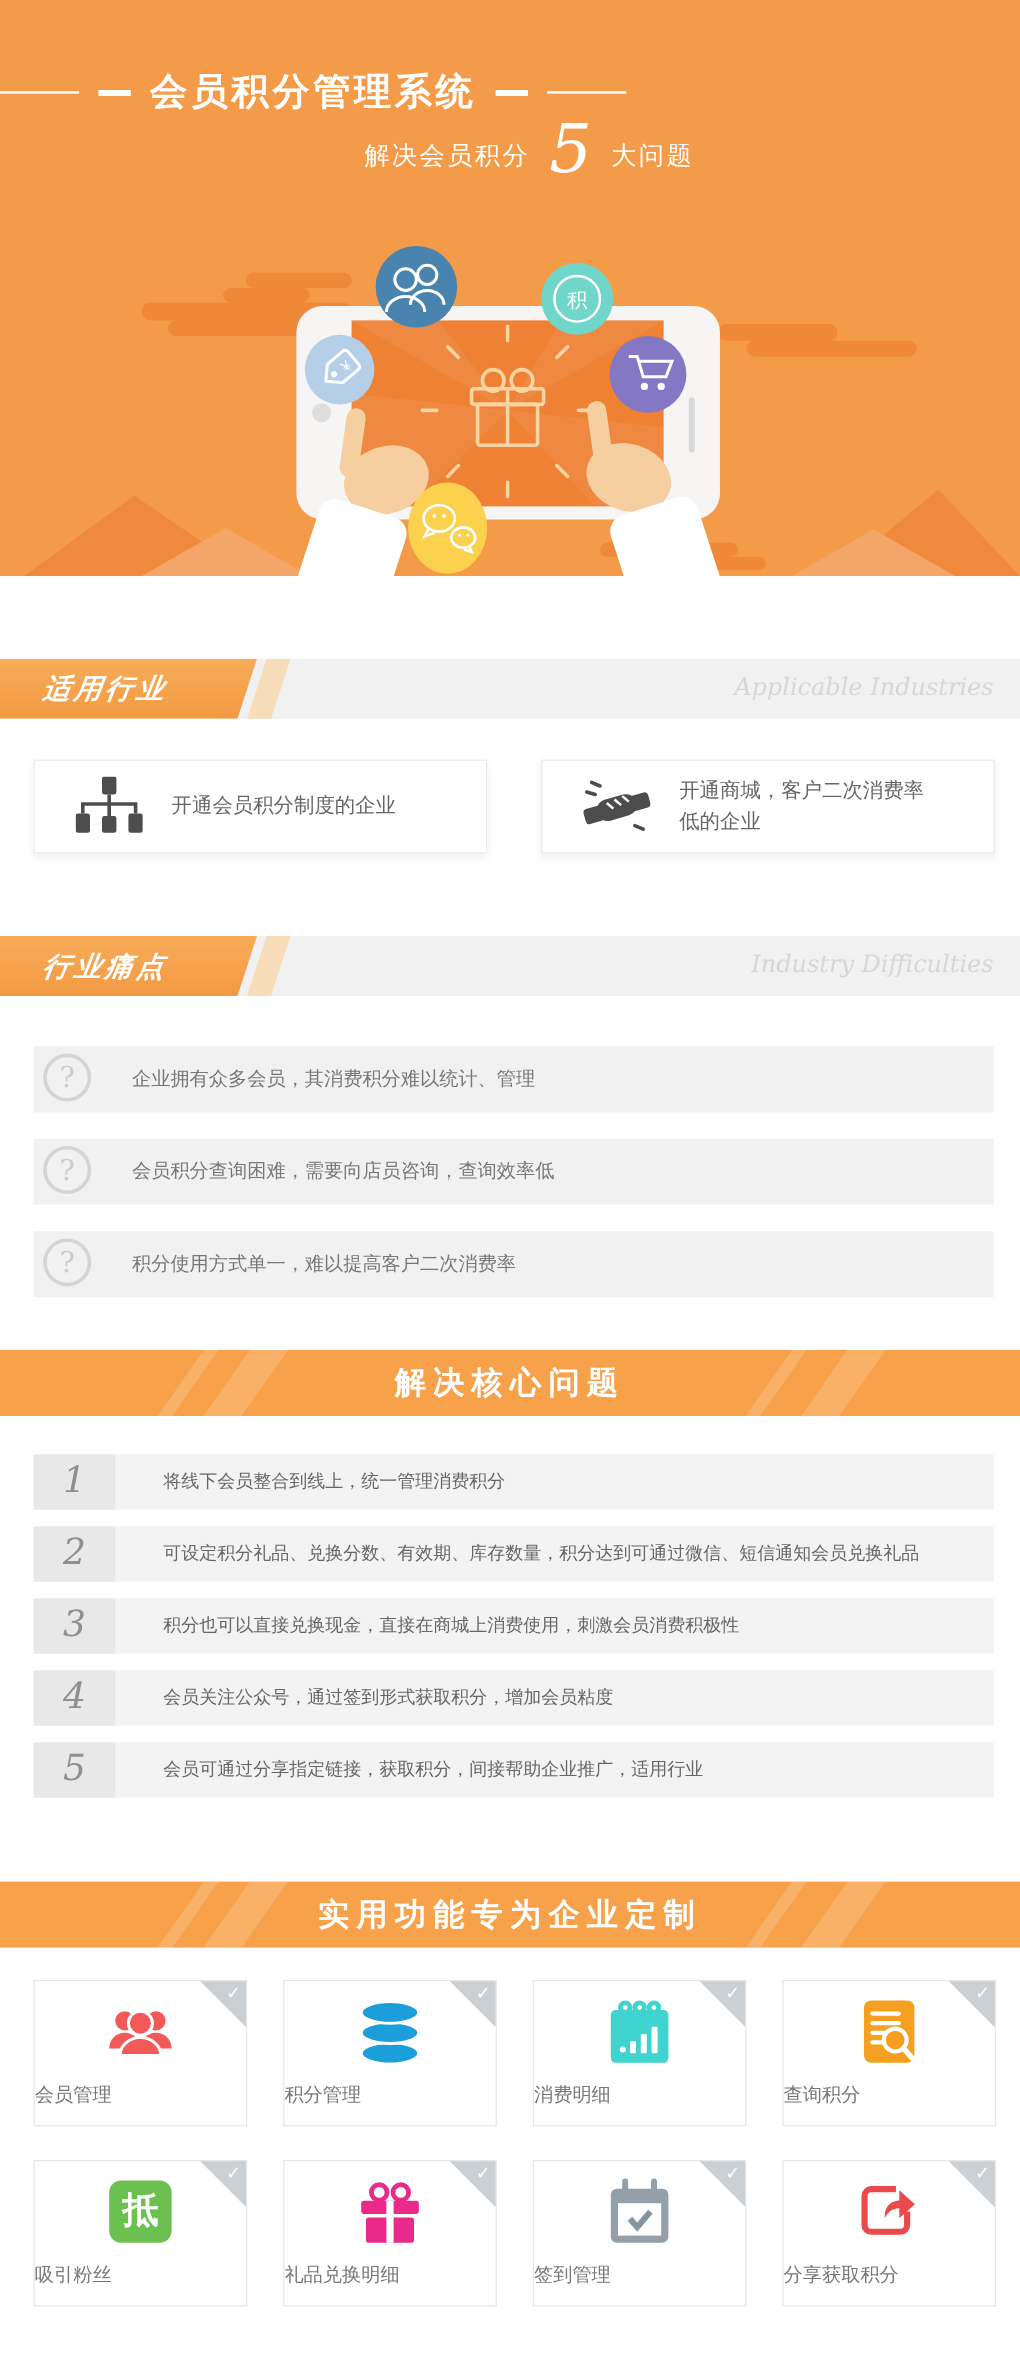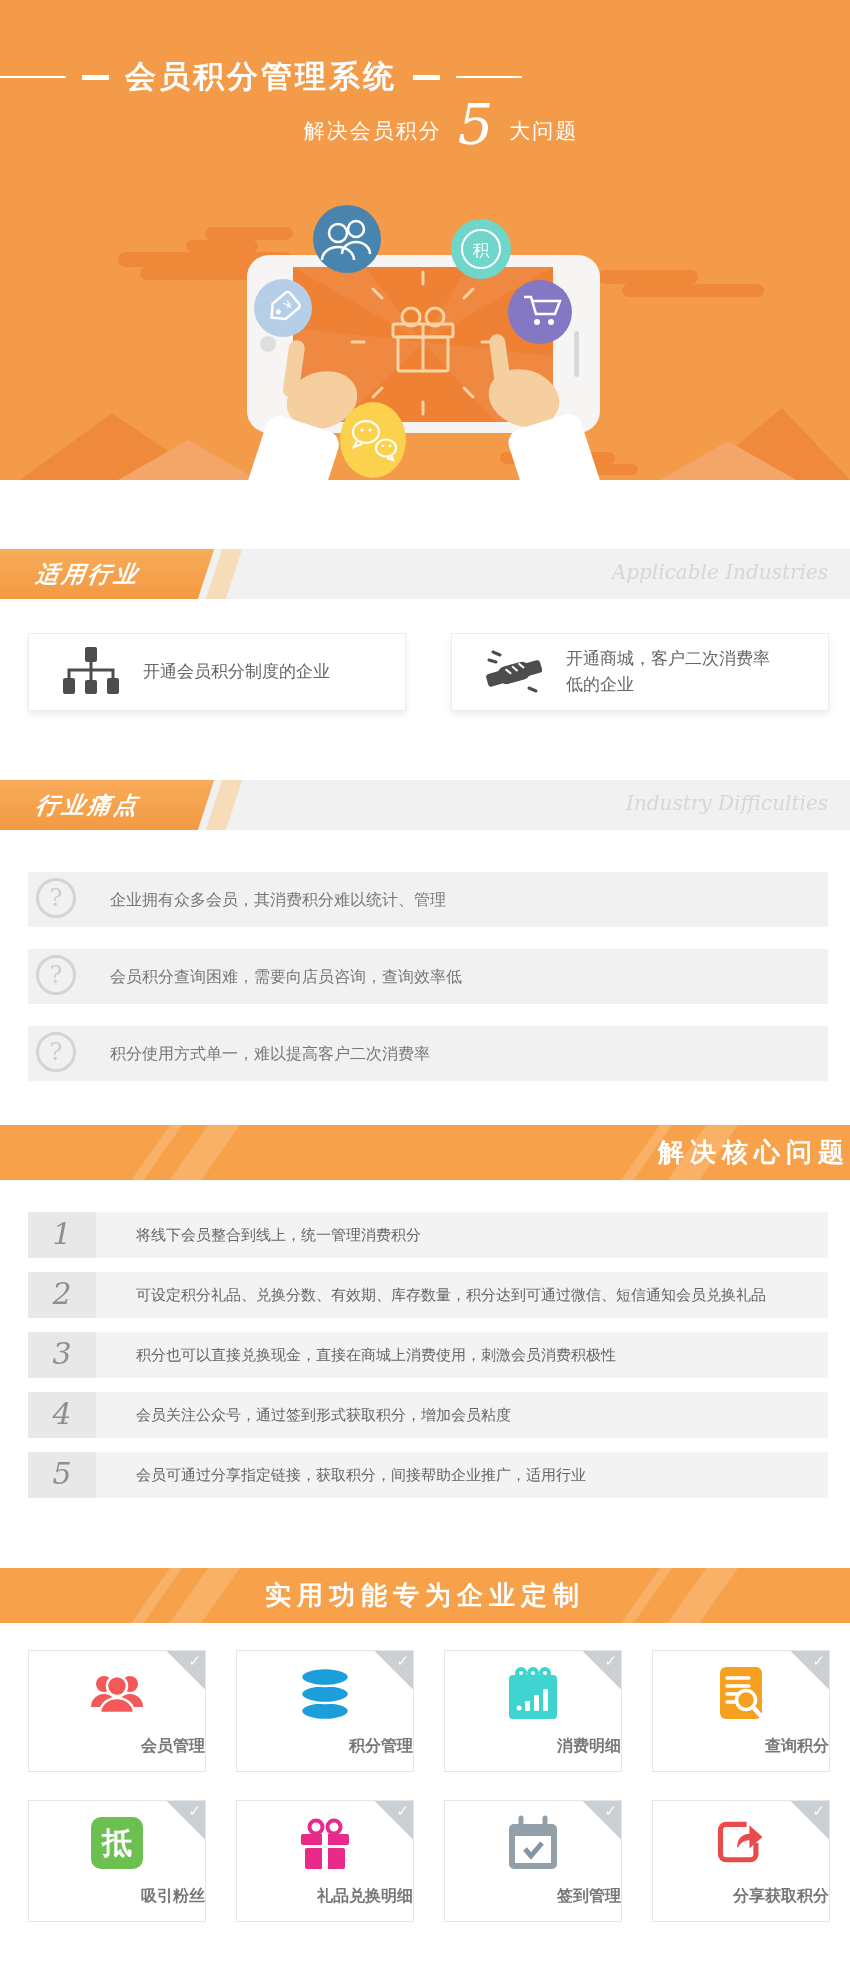--- a/index.html
+++ b/index.html
@@ -54,21 +54,21 @@
   
   .sol{position:absolute;left:28px;width:800px;height:46px;background:#f3f3f3;}
   .sol-num{position:absolute;left:0;top:0;width:68px;height:46px;background:#e8e8e8;text-align:center;
         line-height:44px;font-family:"DejaVu Serif",serif;font-style:italic;font-size:30px;color:#8f8f8f;}
   .sol-text{position:absolute;left:108px;top:0;line-height:46px;font-size:15px;color:#666;white-space:nowrap;}
 
   
   .feat{position:absolute;width:178px;height:122px;background:#fff;border:1px solid #e6e6e6;
         box-sizing:border-box;}
   .feat-icon{position:absolute;left:50%;top:14px;transform:translateX(-50%);width:56px;height:56px;}
-  .feat-label{position:absolute;left:0;bottom:14px;width:100%;text-align:right;font-size:16px;color:#777;font-weight:bold;}
+  .feat-label{position:absolute;left:0;bottom:14px;width:100%;text-align:left;font-size:16px;color:#777;}
   .fold{position:absolute;right:0;top:0;width:38px;height:38px;
         background:linear-gradient(to bottom left,#cbd0d4 50%,rgba(0,0,0,0) 50.5%);}
   .fold-check{position:absolute;right:4px;top:1px;color:#fff;font-size:15px;}
   .deduct-box{width:52px;height:52px;margin:2px;background:#6cc04f;border-radius:10px;color:#fff;
         font-size:30px;font-weight:bold;text-align:center;line-height:52px;}
 </style>
 </head>
 <body>
 
 <div class="page">
@@ -257,21 +257,21 @@
   </div>
   <div class="pain" style="top:949px;">
     <span class="q-circle">?</span>
     <span class="pain-text">会员积分查询困难，需要向店员咨询，查询效率低</span>
   </div>
   <div class="pain" style="top:1026px;">
     <span class="q-circle">?</span>
     <span class="pain-text">积分使用方式单一，难以提高客户二次消费率</span>
   </div>
 
-  <div class="banner" style="top:1125px;text-align:right;">
+  <div class="banner" style="top:1125px;">
     <div class="stripe s1"></div>
     <div class="stripe s2"></div>
     <div class="stripe s3"></div>
     <div class="stripe s4"></div>
     <span class="banner-text">解决核心问题</span>
   </div>
 
   <div class="sol" style="top:1212px;">
     <span class="sol-num">1</span>
     <span class="sol-text">将线下会员整合到线上，统一管理消费积分</span>

